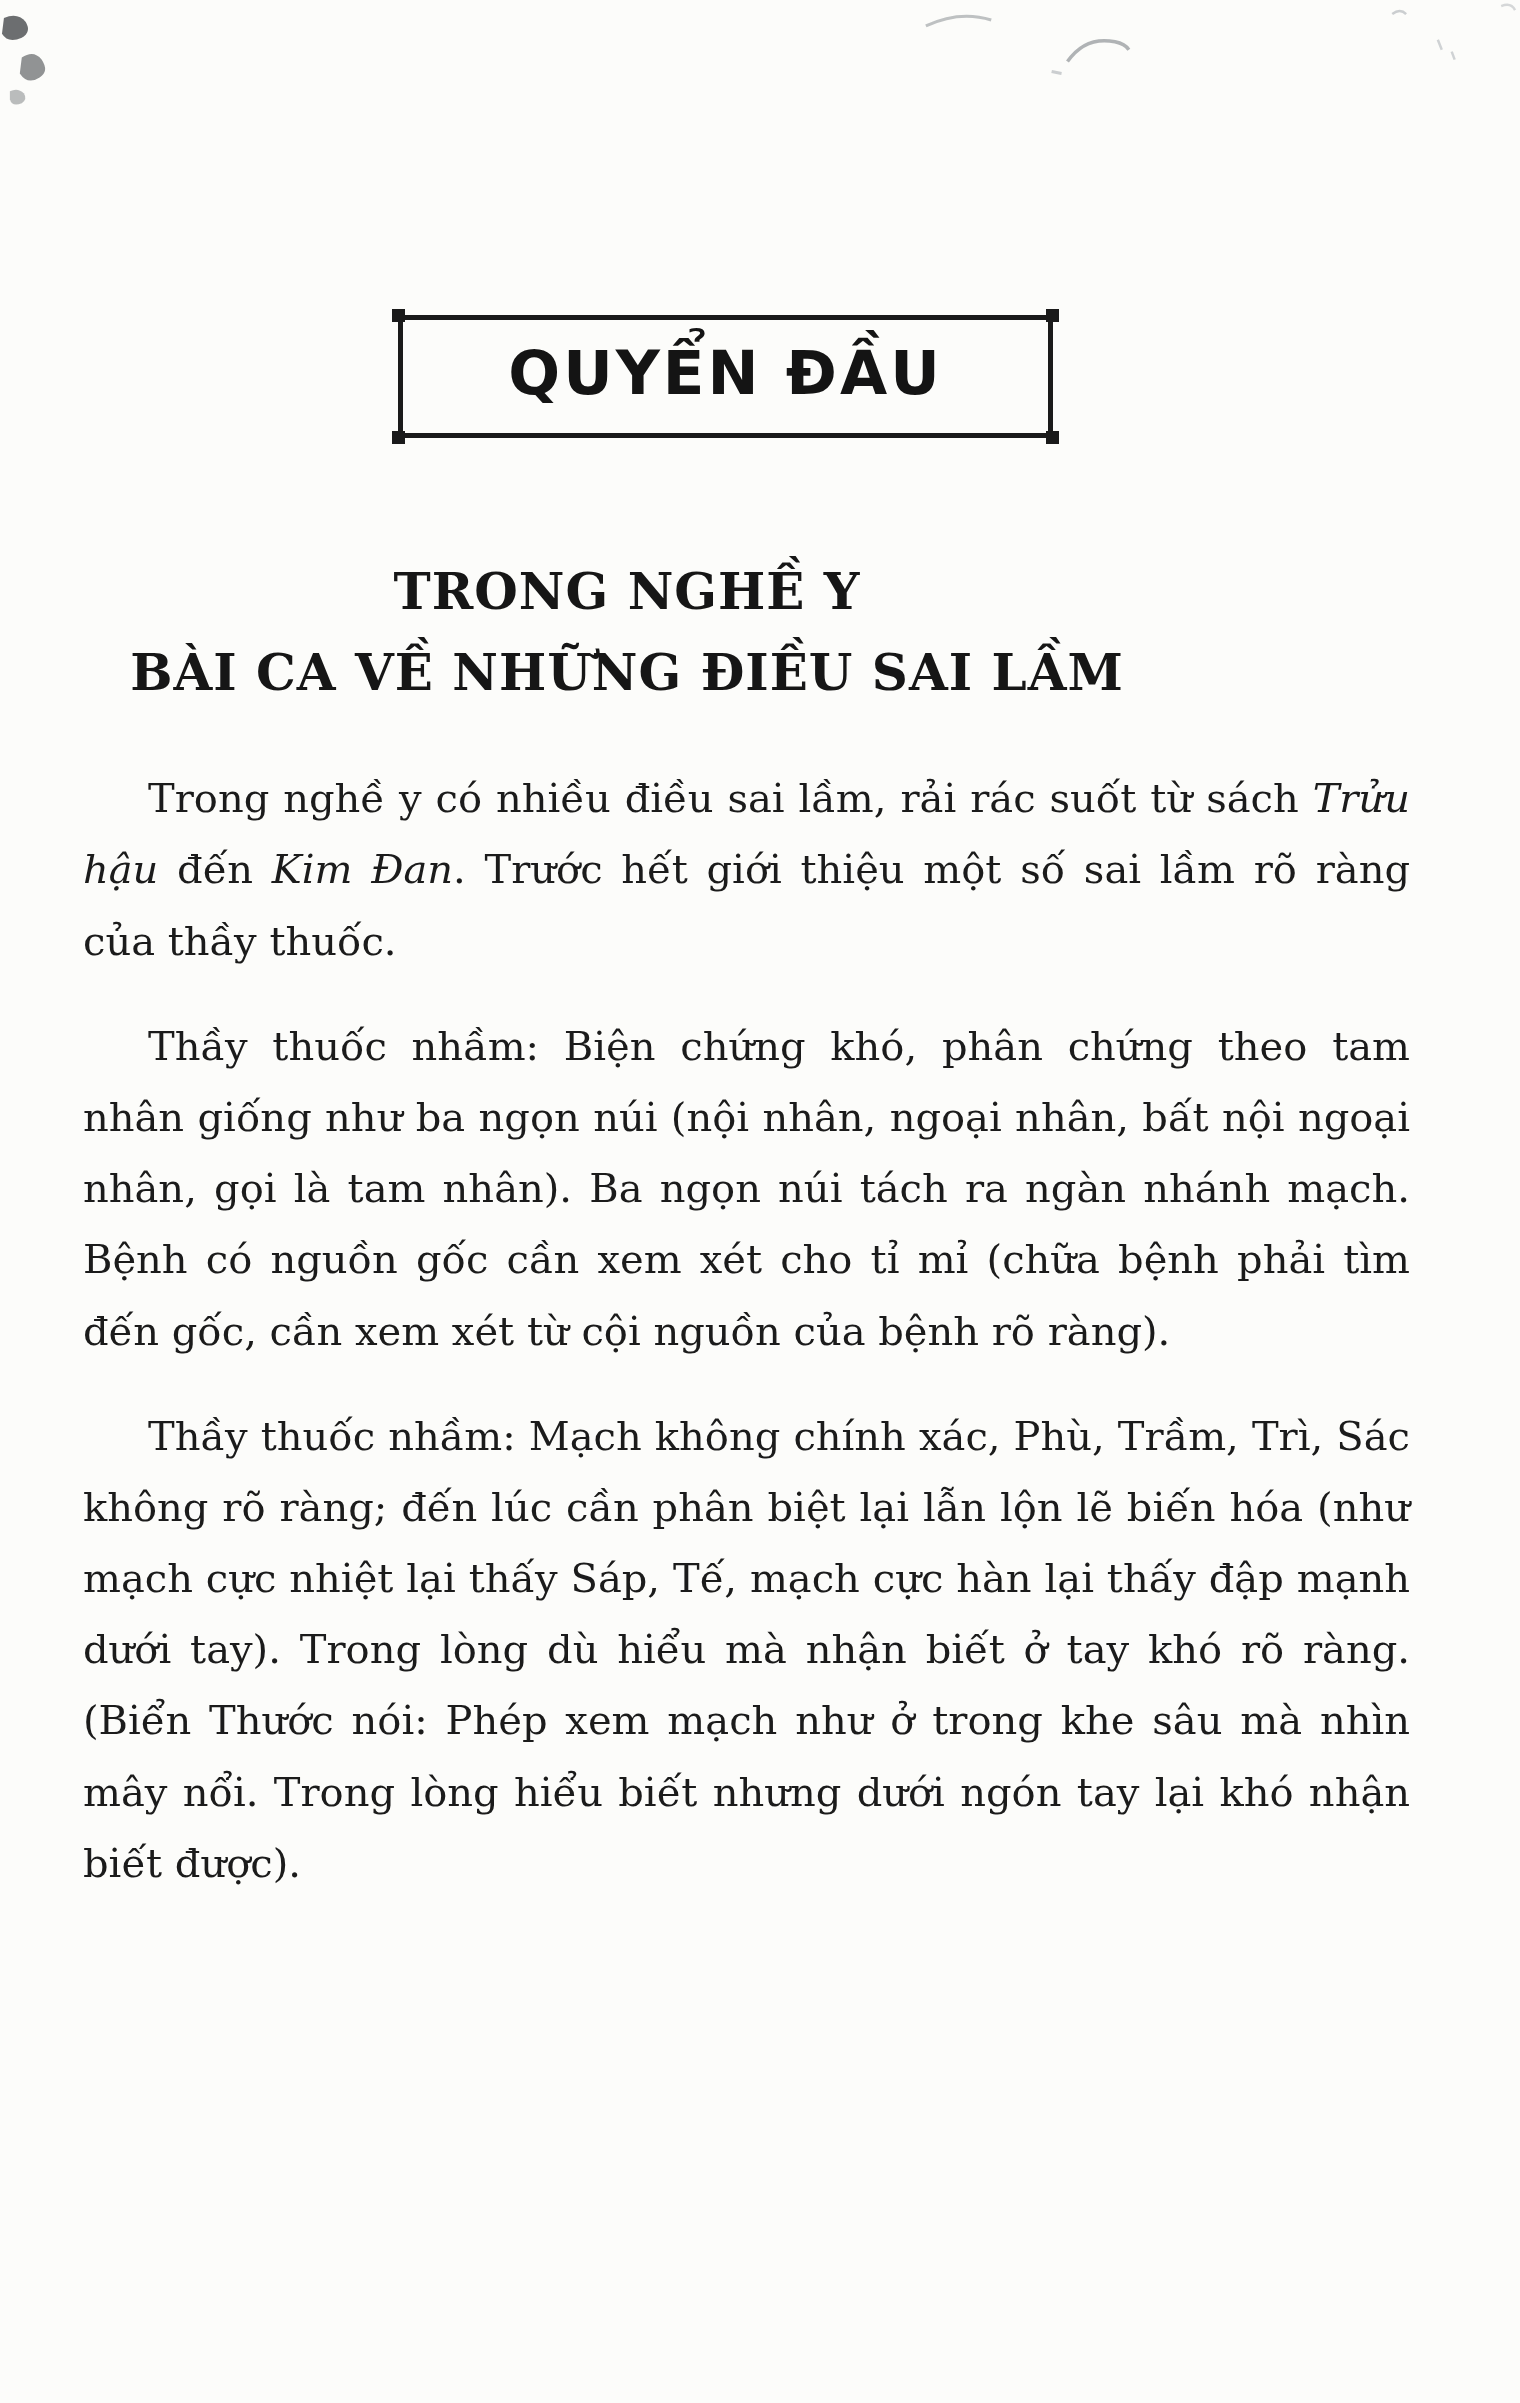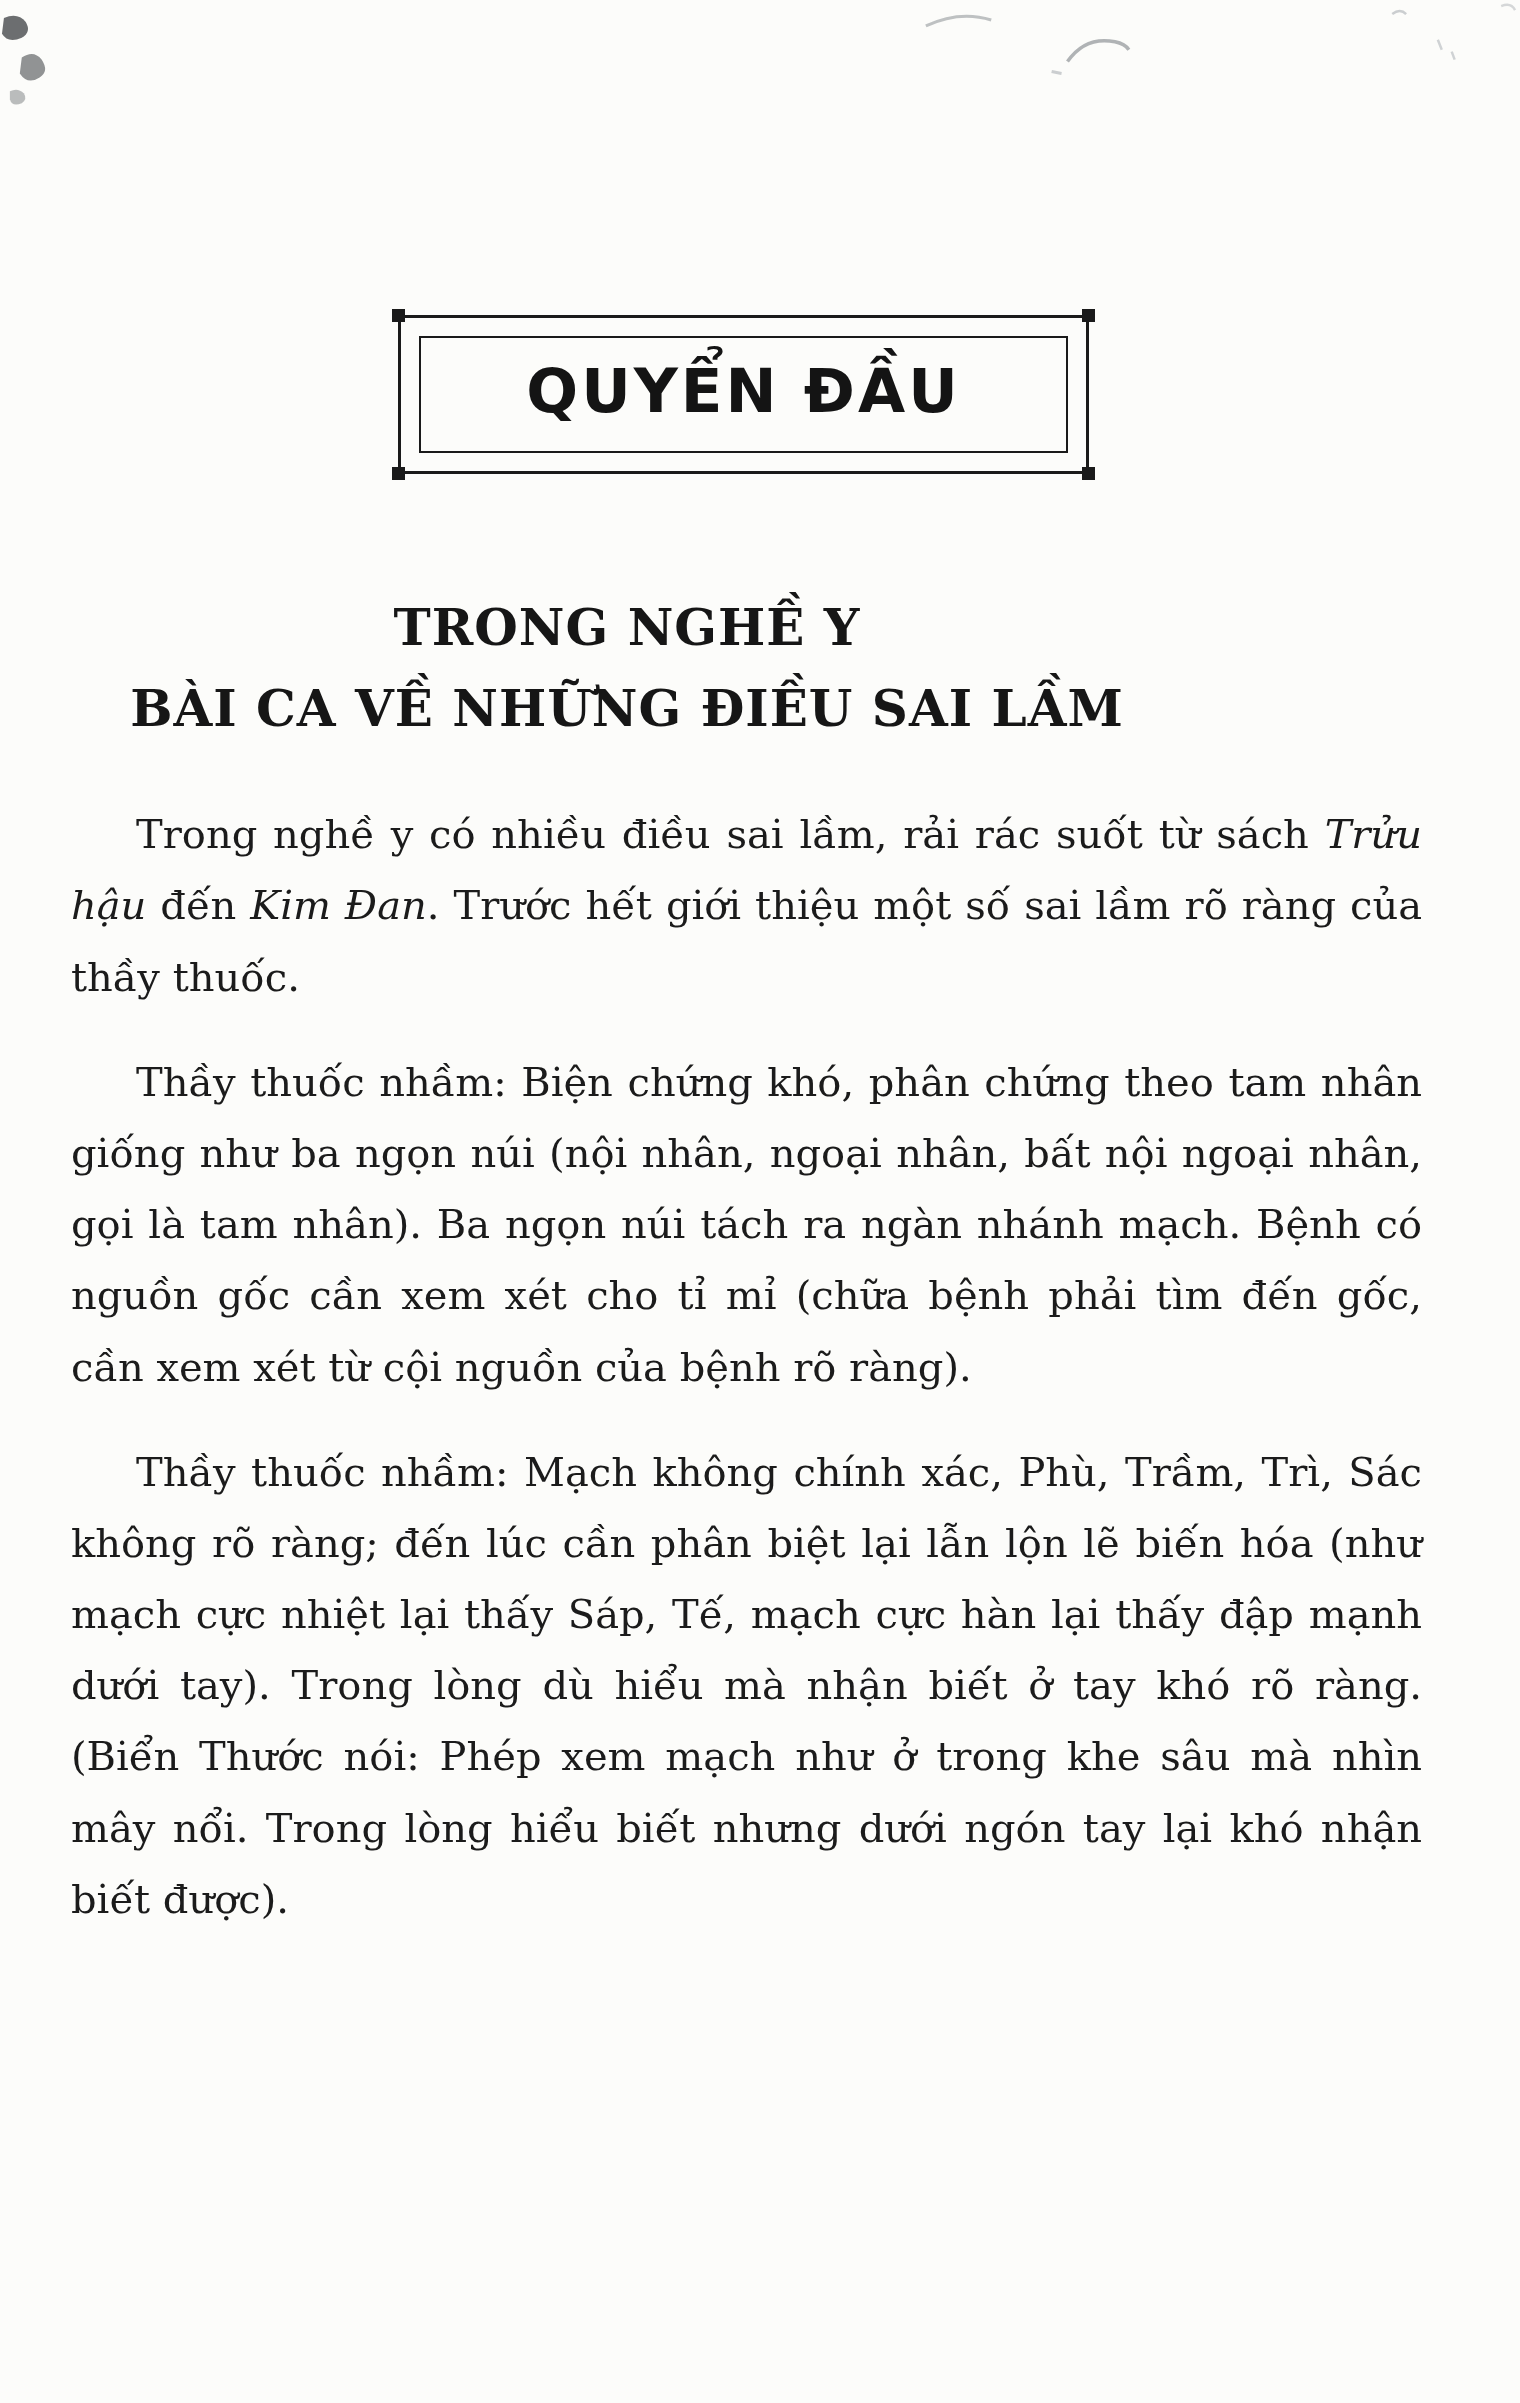--- a/index.html
+++ b/index.html
@@ -23,21 +23,21 @@
     top: 0; left: 0;
     width: 1521px; height: 139px;
     pointer-events: none;
   }
   
   .title-box {
     position: relative;
     width: 649px;
     margin: 315px 0 0 398px;
     border: 3px solid #1a1a1a;
-    padding: 18px;
+    padding: 0;
     background: #fcfcfa;
   }
   .title-box-inner {
     border: 2px solid #1a1a1a;
     text-align: center;
     padding: 16px 8px 24px 8px;
   }
   .frame-corner {
     position: absolute;
     width: 13px;
@@ -69,21 +69,21 @@
   }
   .heading div { white-space: nowrap; }
   .body-text {
     margin: 50px 99px 0 71px;
     font-size: 40px;
     line-height: 1.78;
     text-align: justify;
     color: #1b1b1b;
   }
   .body-text p {
-    margin: 0;
+    margin: 12px;
     text-indent: 65px;
   }
   .body-text p + p {
     margin-top: 34px;
   }
   .it { font-style: italic; }
 </style>
 </head>
 <body>
 

